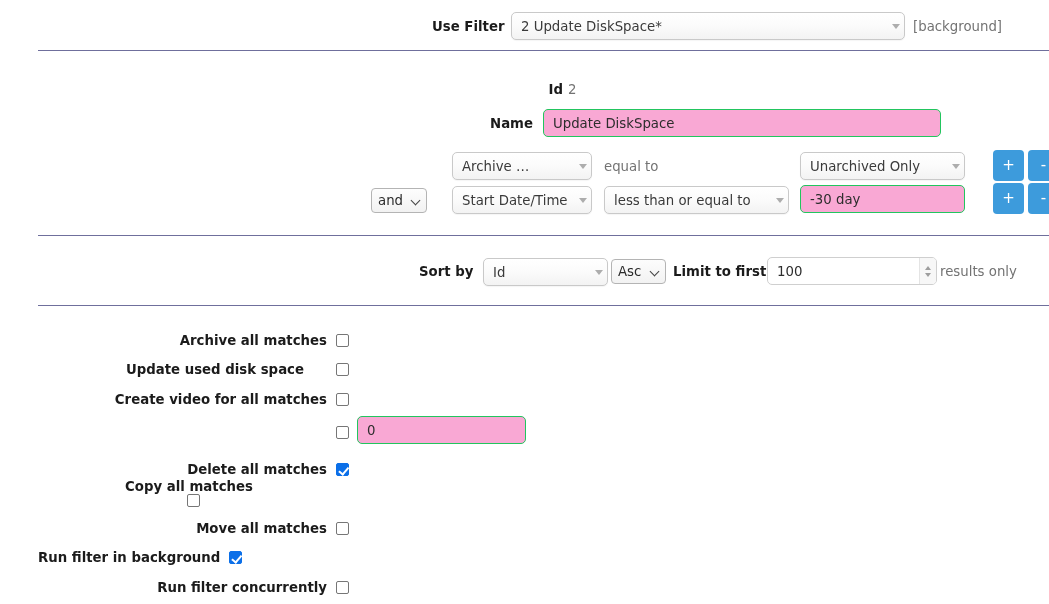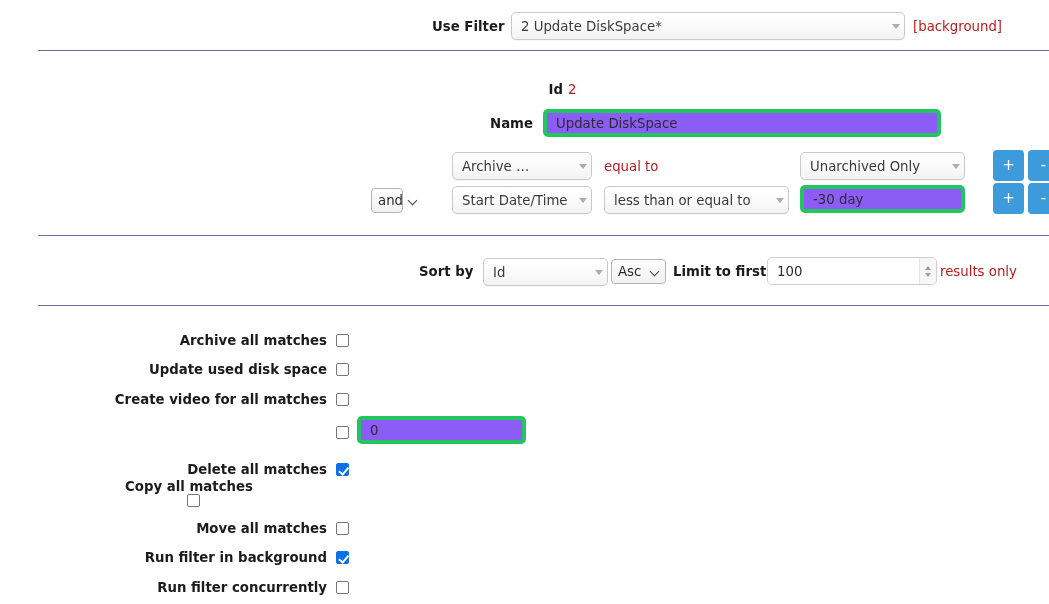--- a/index.html
+++ b/index.html
@@ -27,21 +27,21 @@
 
   
   .lbl-bold {
     font-weight: bold;
     color: #1b1b1b;
     font-size: 13.3px;
     white-space: nowrap;
   }
   .lbl-plain {
     font-weight: normal;
-    color: #b91c1c;
+    color: #737373;
     font-size: 13.3px;
     white-space: nowrap;
   }
 
   
   .sel {
     position: absolute;
     height: 28px;
     border: 1px solid #c9c9c9;
     border-radius: 5px;
@@ -101,23 +101,23 @@
     width: 6px; height: 6px;
     border-left: 1.6px solid #444;
     border-bottom: 1.6px solid #444;
     transform: rotate(-45deg);
   }
 
   
   .txt {
     position: absolute;
     height: 28px;
-    border: 4px solid #22c55e;
+    border: 1px solid #22c55e;
     border-radius: 5px;
-    background: #8b5cf6;
+    background: #f9a8d4;
     font-size: 13.3px;
     font-family: "DejaVu Sans", "Liberation Sans", sans-serif;
     color: #2d2d2d;
     padding: 0 9px;
     outline: none;
   }
   .txt::placeholder { color: #9a9a9a; }
 
   .numwrap {
     position: absolute;
@@ -242,21 +242,21 @@
   <div class="lbl-plain" style="position:absolute; left:566px; top:159px;">equal to</div>
 
   <div class="sel" style="left:762px; top:152px; width:165px;">
     <span class="sel-text">Unarchived Only</span>
     <span class="caret"></span>
   </div>
 
   <button class="bluebtn" style="left:955px; top:150px;">+</button>
   <button class="bluebtn" style="left:990px; top:150px;">-</button>
 
-  <div class="nsel" style="left:333px; top:188px; width:32px;">
+  <div class="nsel" style="left:333px; top:188px; width:56px;">
     <span class="ntext">and</span>
     <span class="nchev"></span>
   </div>
 
   <div class="sel" style="left:414px; top:186px; width:140px;">
     <span class="sel-text">Start Date/Time</span>
     <span class="caret"></span>
   </div>
 
   <div class="sel" style="left:566px; top:186px; width:185px;">
@@ -295,21 +295,21 @@
 
   <div class="lbl-plain" style="position:absolute; left:902px; top:264px;">results only</div>
 
   <div class="divider d3"></div>
 
   <div class="cbrow" style="left:0px; top:331px; width:311px; justify-content:flex-end;">
     <span class="cblabel">Archive all matches</span>
     <span class="cbox"></span>
   </div>
 
-  <div class="cbrow" style="left:0px; top:360px; width:311px; justify-content:flex-end;">
+  <div class="cbrow" style="left:0px; top:360px; width:311px; justify-content:flex-end;gap:23px;">
     <span class="cblabel">Update used disk space</span>
     <span class="cbox"></span>
   </div>
 
   <div class="cbrow" style="left:0px; top:390px; width:311px; justify-content:flex-end;">
     <span class="cblabel">Create video for all matches</span>
     <span class="cbox"></span>
   </div>
 
   <div class="cbrow" style="left:0px; top:423px; width:311px; justify-content:flex-end;">
@@ -325,21 +325,21 @@
   <div class="cbrow" style="left:0px; top:489px; width:311px; justify-content:flex-end;flex-direction:column;">
     <span class="cblabel">Copy all matches</span>
     <span class="cbox"></span>
   </div>
 
   <div class="cbrow" style="left:0px; top:519px; width:311px; justify-content:flex-end;">
     <span class="cblabel">Move all matches</span>
     <span class="cbox"></span>
   </div>
 
-  <div class="cbrow" style="left:0px; top:548px; width:311px; justify-content:flex-end;">
+  <div class="cbrow" style="left:0px; top:548px; width:311px; ">
     <span class="cblabel">Run filter in background</span>
     <span class="cbox checked"></span>
   </div>
 
   <div class="cbrow" style="left:0px; top:578px; width:311px; justify-content:flex-end;">
     <span class="cblabel">Run filter concurrently</span>
     <span class="cbox"></span>
   </div>
 
 </div>

